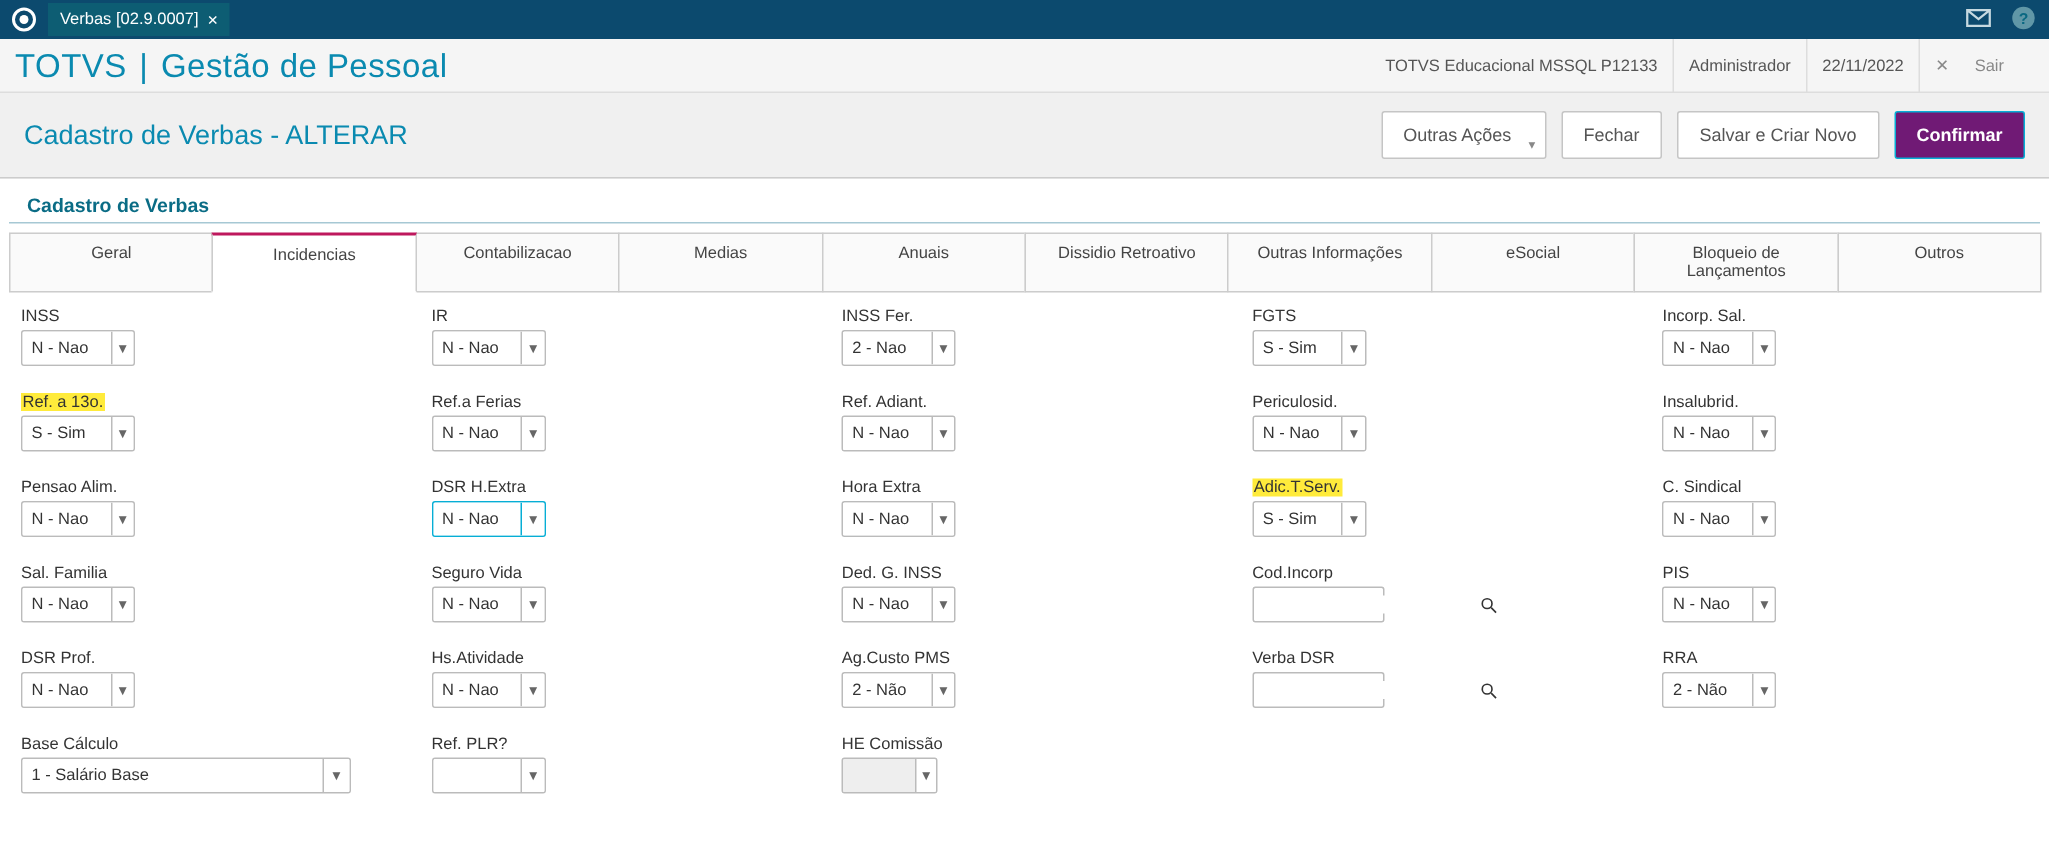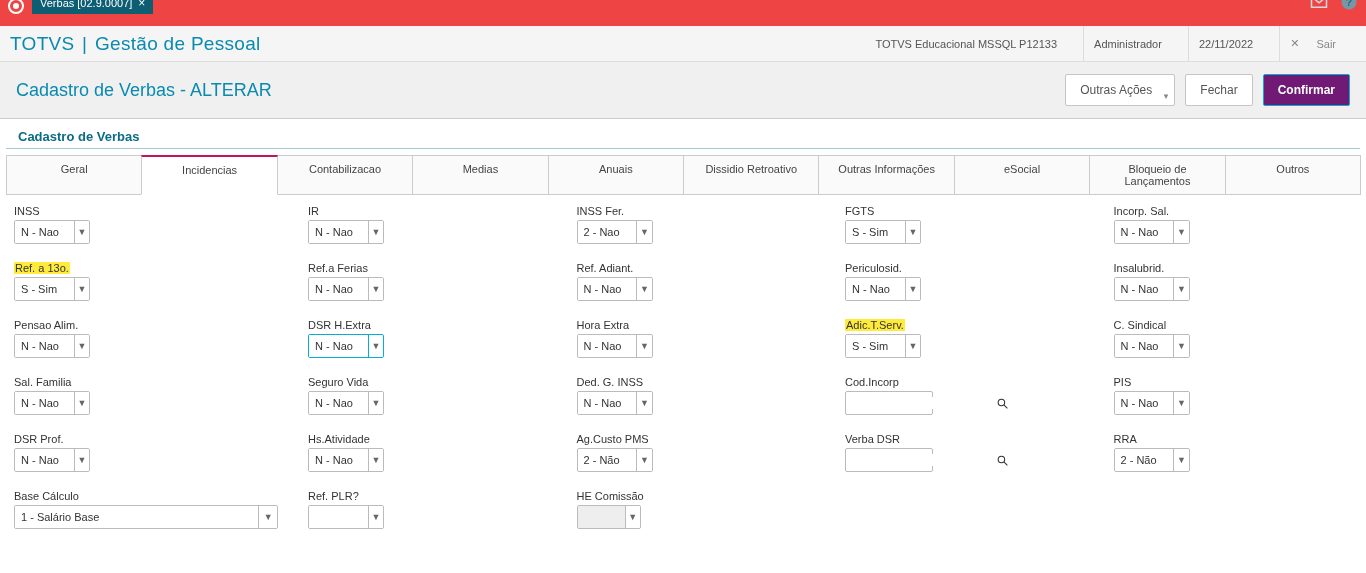--- a/index.html
+++ b/index.html
@@ -1,29 +1,29 @@
 <!DOCTYPE html>
 <html><head>
 <meta charset="utf-8">
 <style>
 * { box-sizing: border-box; margin: 0; padding: 0; font-family: Arial, sans-serif; }
 body { background: #fff; font-size: 12px; color: #333; }
 
-.titlebar { background: #ef4444; height: 26px; display: flex; align-items: flex-end; padding: 12px 8px; color: #fff; }
+.titlebar { background: #0c4a6e; height: 26px; display: flex; align-items: center; padding: 12px 8px; color: #fff; }
 .titlebar .circle { width: 16px; height: 16px; border: 2px solid #fff; border-radius: 50%; margin-right: 8px; position: relative; }
 .titlebar .circle::after { content:''; position:absolute; width:6px; height:6px; background:#fff; border-radius:50%; top:3px; left:3px;}
 .titlebar .tab { background: #0d5d73; padding: 4px 8px; font-size: 11px; display: flex; align-items: center; gap: 6px; }
 .titlebar .tab .x { font-size: 12px; cursor: pointer; }
 .titlebar .right-icons { margin-left: auto; display: flex; gap: 12px; align-items: center; opacity: 0.9; }
 .titlebar .right-icons svg { width: 18px; height: 18px; fill: #dbe9ed; }
 
 .headerbar { background: #f5f5f5; border-bottom: 1px solid #ddd; height: 36px; display:flex; align-items:center; padding: 0 10px; }
-.brand { color: #0a8ab0; font-size: 19px; font-weight: 400; letter-spacing: 0.3px;}
+.brand { color: #0a8ab0; font-size: 22px; font-weight: 400; letter-spacing: 0.3px;}
 .brand .sep { margin: 0 2px; }
-.header-right { margin-left:auto; display:flex; align-items:flex-start; gap:16px; color:#555; font-size:11px;}
+.header-right { margin-left:auto; display:flex; align-items:flex-start; gap:0; color:#555; font-size:11px;}
 .header-right span { padding: 0 10px; border-left: 1px solid #ddd; height:36px; display:flex; align-items:center;}
 .header-right span:first-child { border-left:none; }
 .header-right .exit { display:flex; align-items:center; gap:4px; color:#888;}
 
 .actionbar { background: #f0f0f0; border-bottom: 1px solid #ccc; padding: 12px 16px; display:flex; align-items:center;}
 .page-title { color: #0a8ab0; font-size: 18px; font-weight: 400; }
 .actionbar .actions { margin-left:auto; display:flex; gap:10px; align-items:flex-end;}
 .btn { background:#fff; border:1px solid #c5c5c5; padding: 8px 14px; font-size:12px; color:#555; cursor:pointer; border-radius:2px;}
 .btn.dropdown { position:relative; padding-right:22px;}
 .btn.dropdown::after { content:'▾'; position:absolute; right:6px; bottom:4px; font-size:9px; color:#888;}
@@ -37,21 +37,21 @@
 
 .form-area { padding: 10px 14px; display:grid; grid-template-columns: repeat(5, 1fr); gap: 18px 30px; }
 .field { }
 .field label { display:block; font-size:11px; color:#333; margin-bottom:3px;}
 .field .hl { background: #ffeb3b; padding: 0 1px;}
 .combo { display:flex; border:1px solid #bbb; width: 76px; height:24px; border-radius:2px; overflow:hidden;}
 .combo.active { border-color:#06aed5;}
 .combo input { border:none; width:100%; padding: 0 6px; font-size:11px; color:#333; outline:none;}
 .combo .arrow { width:20px; border-left:1px solid #bbb; display:flex; align-items:center; justify-content:center; font-size:9px; color:#666; background:#fff; cursor:pointer;}
 .combo.active .arrow { border-left-color:#06aed5;}
-.combo.wide { width: 264px; justify-content: center;}
+.combo.wide { width: 220px; justify-content: center;}
 .combo.disabled { background:#eee;}
 .combo.disabled input { background:#eee;}
 .lookup { border:1px solid #bbb; width:88px; height:24px; display:flex; align-items:center; border-radius:2px;}
 .lookup input { border:none; flex:1; padding:0 4px; font-size:11px; outline:none;}
 .lookup .mag { width:22px; display:flex; align-items:center; justify-content:center;}
 .lookup .mag svg { width:13px; height:13px; stroke:#333; fill:none; stroke-width:2;}
 </style>
 </head>
 <body>
 
@@ -84,20 +84,21 @@
     <span>22/11/2022</span>
     <span class="exit">✕&nbsp;<span>Sair</span></span>
   </div>
 </div>
 
 <div class="actionbar">
   <div class="page-title">Cadastro de Verbas - ALTERAR</div>
   <div class="actions">
     <button class="btn dropdown">Outras Ações</button>
     <button class="btn">Fechar</button>
+    <button class="btn">Salvar e Criar Novo</button>
     <button class="btn primary">Confirmar</button>
   </div>
 </div>
 
 <div class="section-title">Cadastro de Verbas</div>
 
 <div class="tabs">
   <div class="tab-item">Geral</div>
   <div class="tab-item active">Incidencias</div>
   <div class="tab-item">Contabilizacao</div>

